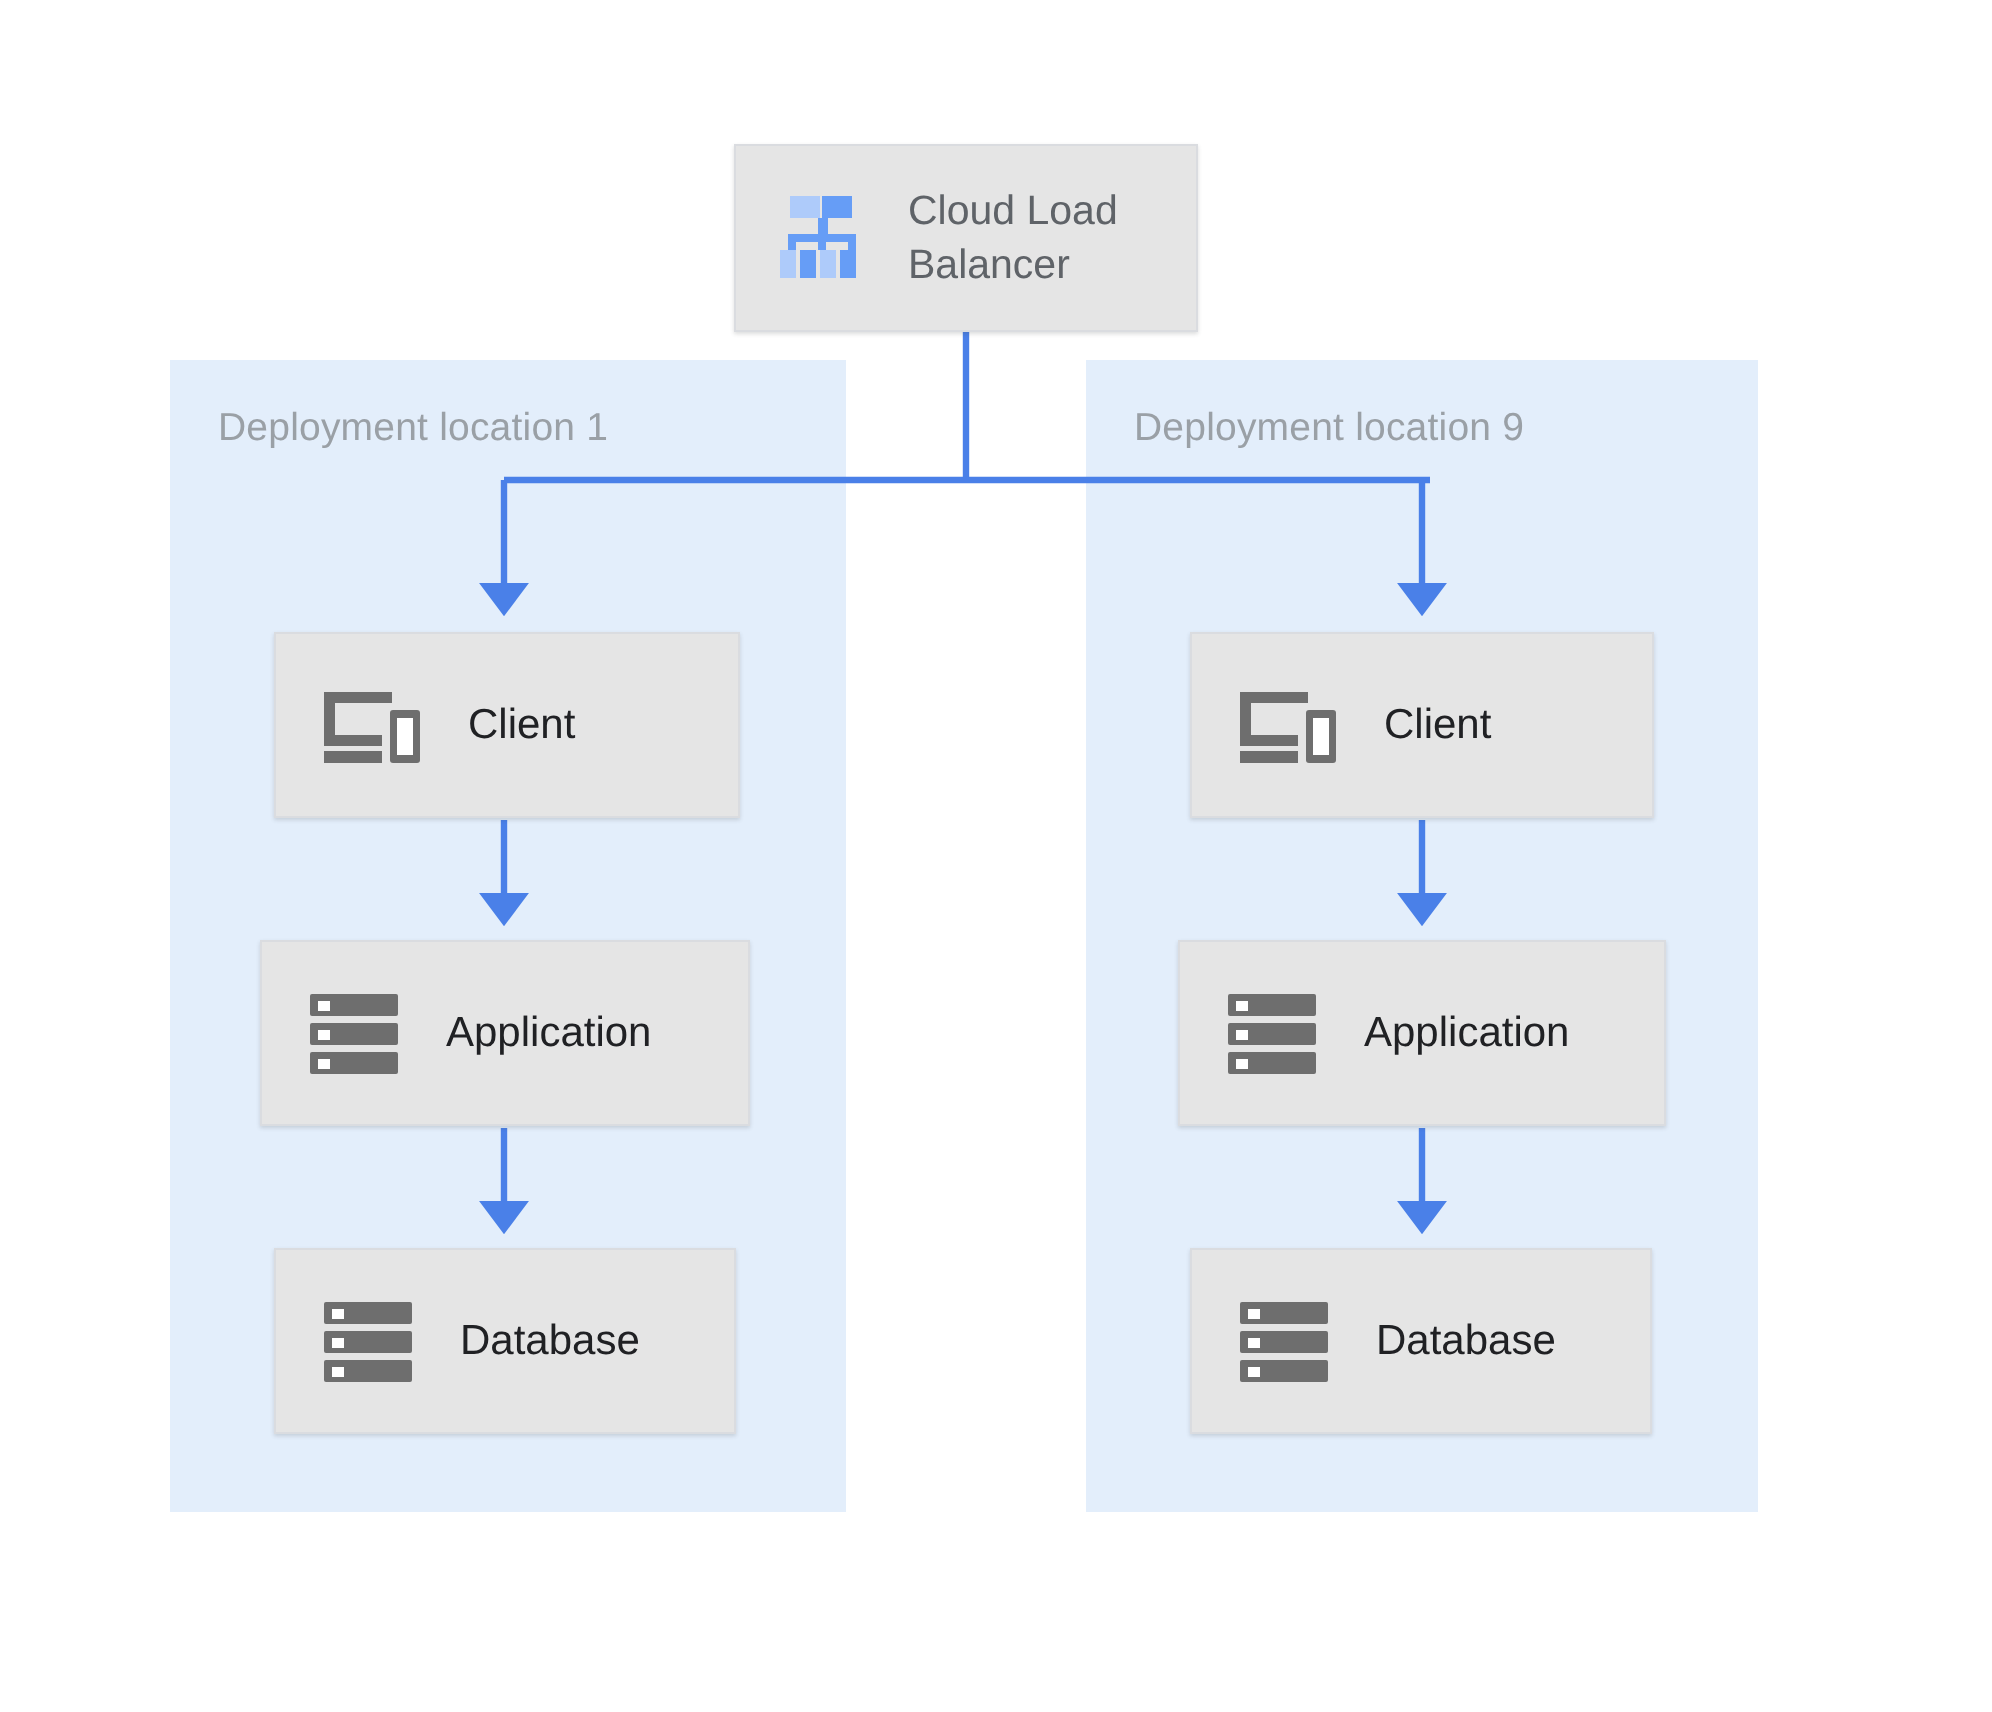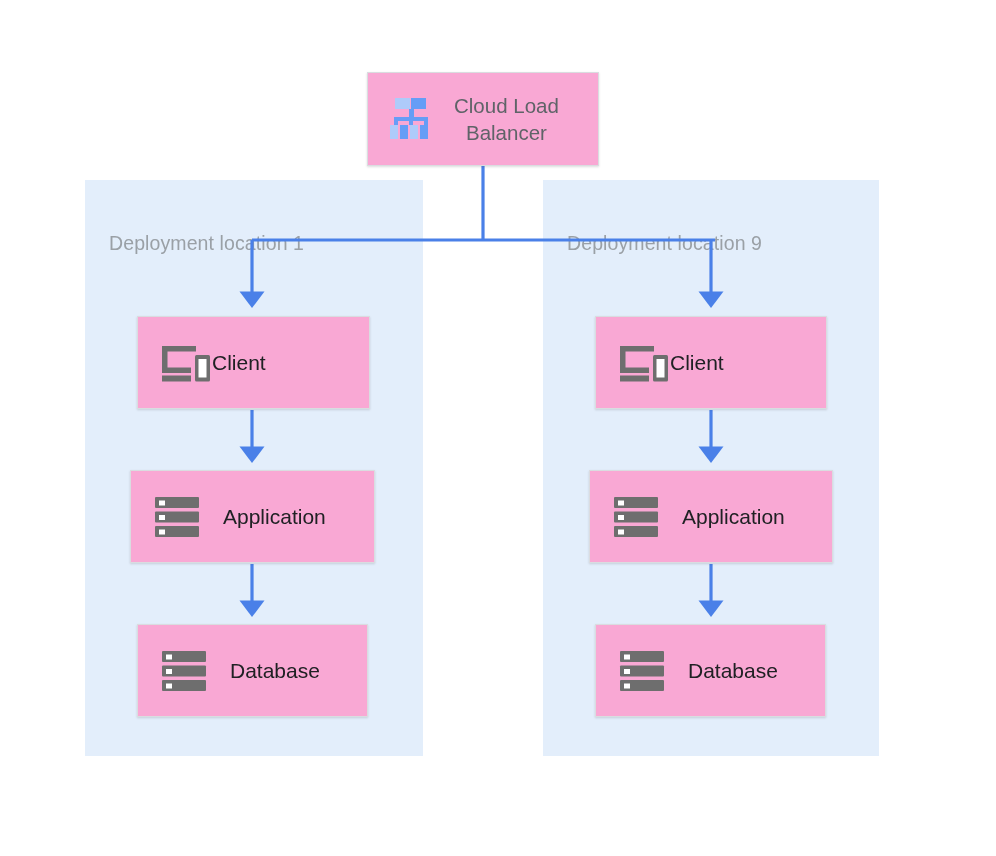--- a/index.html
+++ b/index.html
@@ -26,35 +26,33 @@
   #zone-1 { left: 85px;  top: 180px; width: 338px; height: 576px; }
   #zone-2 { left: 543px; top: 180px; width: 336px; height: 576px; }
 
   .zone-label {
     position: absolute;
     top: 203px;
     font-size: 19.5px;
     color: #9aa0a6;
     letter-spacing: 0.1px;
     white-space: nowrap;
-    margin-top: 29px;
   }
   #zone-1-label { left: 109px; }
   #zone-2-label { left: 567px; }
 
   
   .node {
     position: absolute;
-    background: #f9a8d4;
+    background: #e5e5e5;
     border: 1px solid #dadce0;
     box-shadow: 0 1px 2px rgba(60,64,67,0.18);
     display: flex;
     align-items: center;
     box-sizing: border-box;
-    text-align: center;
   }
   .node .label {
     font-size: 21px;
     color: #202124;
     white-space: nowrap;
   }
   .node .icon-wrap {
     display: flex;
     align-items: center;
     justify-content: center;
@@ -78,21 +76,21 @@
   #node-client-1 { left: 137px; top: 316px; width: 233px; height: 93px; padding-left: 22px; }
   #node-app-1    { left: 130px; top: 470px; width: 245px; height: 93px; padding-left: 22px; }
   #node-db-1     { left: 137px; top: 624px; width: 231px; height: 93px; padding-left: 22px; }
 
   
   #node-client-2 { left: 595px; top: 316px; width: 232px; height: 93px; padding-left: 22px; }
   #node-app-2    { left: 589px; top: 470px; width: 244px; height: 93px; padding-left: 22px; }
   #node-db-2     { left: 595px; top: 624px; width: 231px; height: 93px; padding-left: 22px; }
 
   #node-client-1 .label,
-  #node-client-2 .label { }
+  #node-client-2 .label { margin-left: 22px; }
   #node-app-1 .label,
   #node-app-2 .label,
   #node-db-1 .label,
   #node-db-2 .label { margin-left: 22px; }
 
   
   #connectors {
     position: absolute;
     left: 0; top: 0;
     width: 996px; height: 856px;

